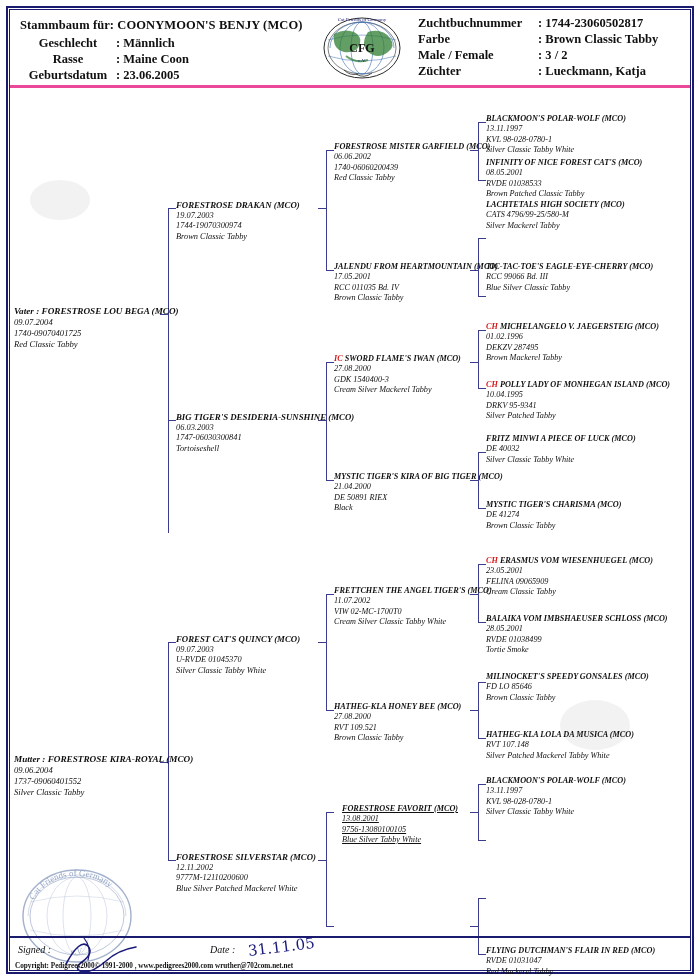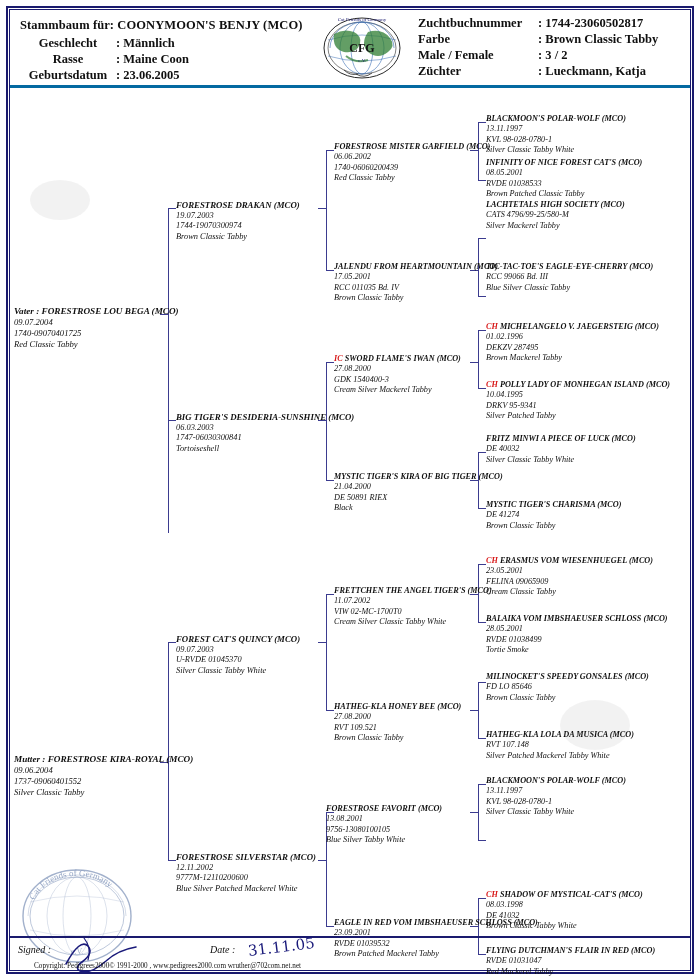--- a/index.html
+++ b/index.html
@@ -19,21 +19,21 @@
     position:absolute; left:6px; top:6px; width:688px; height:968px;
     border:2px solid #1a1a6e;
   }
   .inner-border {
     position:absolute; left:9px; top:9px; width:682px; height:962px;
     border:1px solid #1a1a6e;
   }
   
   .header {
     position:absolute; left:10px; top:10px; width:680px; height:78px;
-    border-bottom:3px solid #0369a1;
+    border-bottom:3px solid #ec4899;
   }
   .hdr-left { position:absolute; left:10px; top:5px; width:290px; }
   .hdr-right { position:absolute; left:408px; top:5px; width:270px; }
   .hdr-title {
     font-weight:bold; font-size:12.5px; font-style:normal;
     letter-spacing:0.1px; white-space:nowrap;
   }
   .hdr-row { display:flex; font-size:12.5px; line-height:16px; }
   .hdr-row .k { font-weight:bold; }
   .hdr-left .hdr-row .k { width:96px; text-align:center; }
@@ -64,21 +64,21 @@
     position:absolute; left:10px; top:936px; width:680px; height:36px;
     border-top:2px solid #1a1a6e;
   }
   .sig-label { position:absolute; left:8px; top:6px; font-style:italic; font-size:10px; }
   .date-label { position:absolute; left:200px; top:6px; font-style:italic; font-size:10px; }
   .date-hand {
     position:absolute; left:238px; top:0px; font-size:15px; color:#1a1a7a;
     font-family:"DejaVu Serif", serif; transform:rotate(-7deg);
   }
   .copyright {
-    position:absolute; left:24px; top:24px; font-size:7.2px; font-weight:normal;
+    position:absolute; left:5px; top:24px; font-size:7.2px; font-weight:bold;
     font-family:"Liberation Serif", serif;
   }
   .sig-scribble {
     position:absolute; left:60px; top:930px; width:120px; height:44px;
     pointer-events:none;
   }
   .stamp {
     position:absolute; left:14px; top:862px; width:126px; height:108px;
     opacity:0.55;
   }
@@ -307,33 +307,27 @@
       <div class="ln">Cream Silver Classic Tabby White</div>
     </div>
 
     <div class="node" style="left:324px; top:612px;">
       <div class="nm">HATHEG-KLA HONEY BEE (MCO)</div>
       <div class="ln">27.08.2000</div>
       <div class="ln">RVT 109.521</div>
       <div class="ln">Brown Classic Tabby</div>
     </div>
 
-    <div class="node" style="left:316px; top:714px;">
+    <div class="node" style="left:332px; top:714px;text-decoration:underline;">
       <div class="nm">FORESTROSE FAVORIT (MCO)</div>
       <div class="ln">13.08.2001</div>
       <div class="ln">9756-13080100105</div>
       <div class="ln">Blue Silver Tabby White</div>
     </div>
 
-    <div class="node" style="left:324px; top:828px;">
-      <div class="nm">EAGLE IN RED VOM IMBSHAEUSER SCHLOSS (MCO)</div>
-      <div class="ln">23.09.2001</div>
-      <div class="ln">RVDE 01039532</div>
-      <div class="ln">Brown Patched Mackerel Tabby</div>
-    </div>
 
     <div class="node" style="left:476px; top:24px;">
       <div class="nm">BLACKMOON'S POLAR-WOLF (MCO)</div>
       <div class="ln">13.11.1997</div>
       <div class="ln">KVL 98-028-0780-1</div>
       <div class="ln">Silver Classic Tabby White</div>
     </div>
 
     <div class="node" style="left:476px; top:68px;">
       <div class="nm">INFINITY OF NICE FOREST CAT'S (MCO)</div>
@@ -407,26 +401,20 @@
     </div>
 
     <div class="node" style="left:476px; top:686px;">
       <div class="nm">BLACKMOON'S POLAR-WOLF (MCO)</div>
       <div class="ln">13.11.1997</div>
       <div class="ln">KVL 98-028-0780-1</div>
       <div class="ln">Silver Classic Tabby White</div>
     </div>
 
 
-    <div class="node" style="left:476px; top:800px;">
-      <div class="nm"><span class="ch">CH</span> <span>SHADOW OF MYSTICAL-CAT'S (MCO)</span></div>
-      <div class="ln">08.03.1998</div>
-      <div class="ln">DE 41032</div>
-      <div class="ln">Brown Classic Tabby White</div>
-    </div>
 
     <div class="node" style="left:476px; top:856px;">
       <div class="nm">FLYING DUTCHMAN'S FLAIR IN RED (MCO)</div>
       <div class="ln">RVDE 01031047</div>
       <div class="ln">Red Mackerel Tabby</div>
     </div>
 
   </div>
 
   <div class="stamp">

